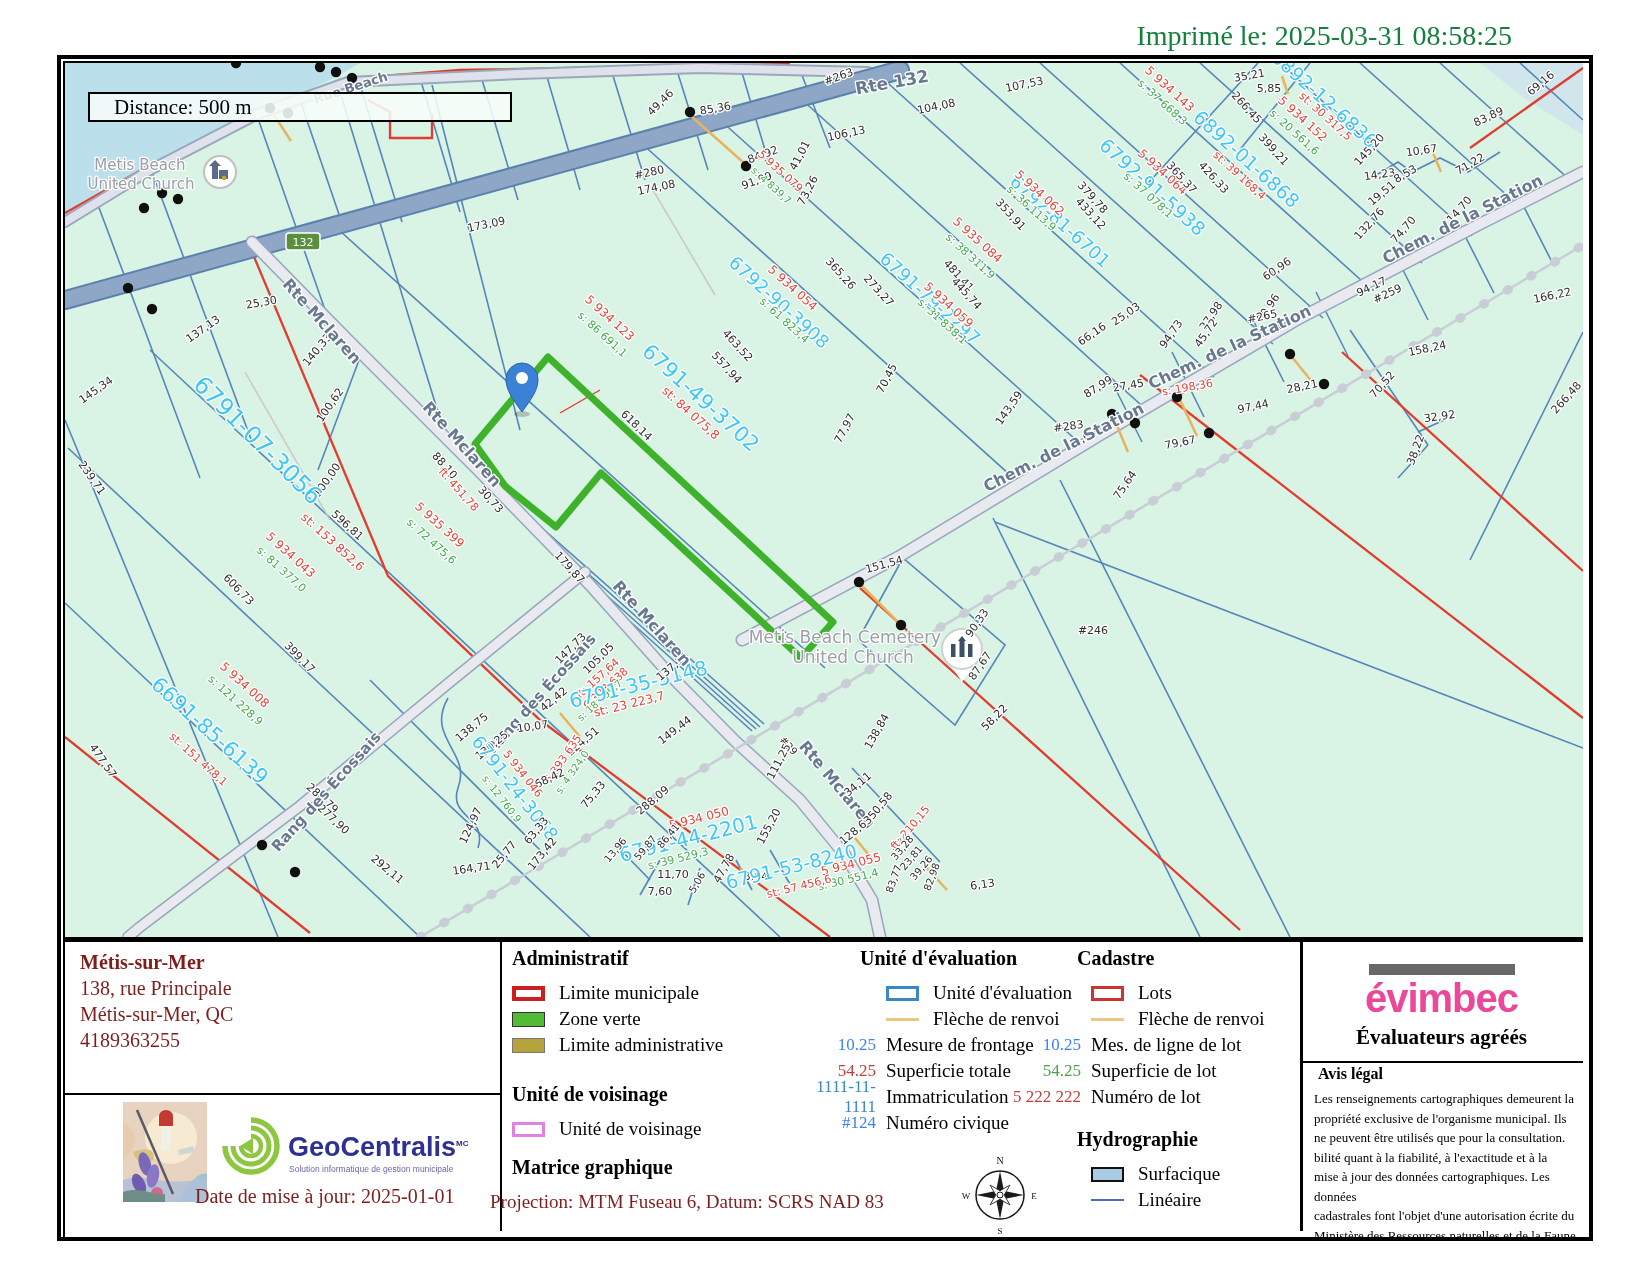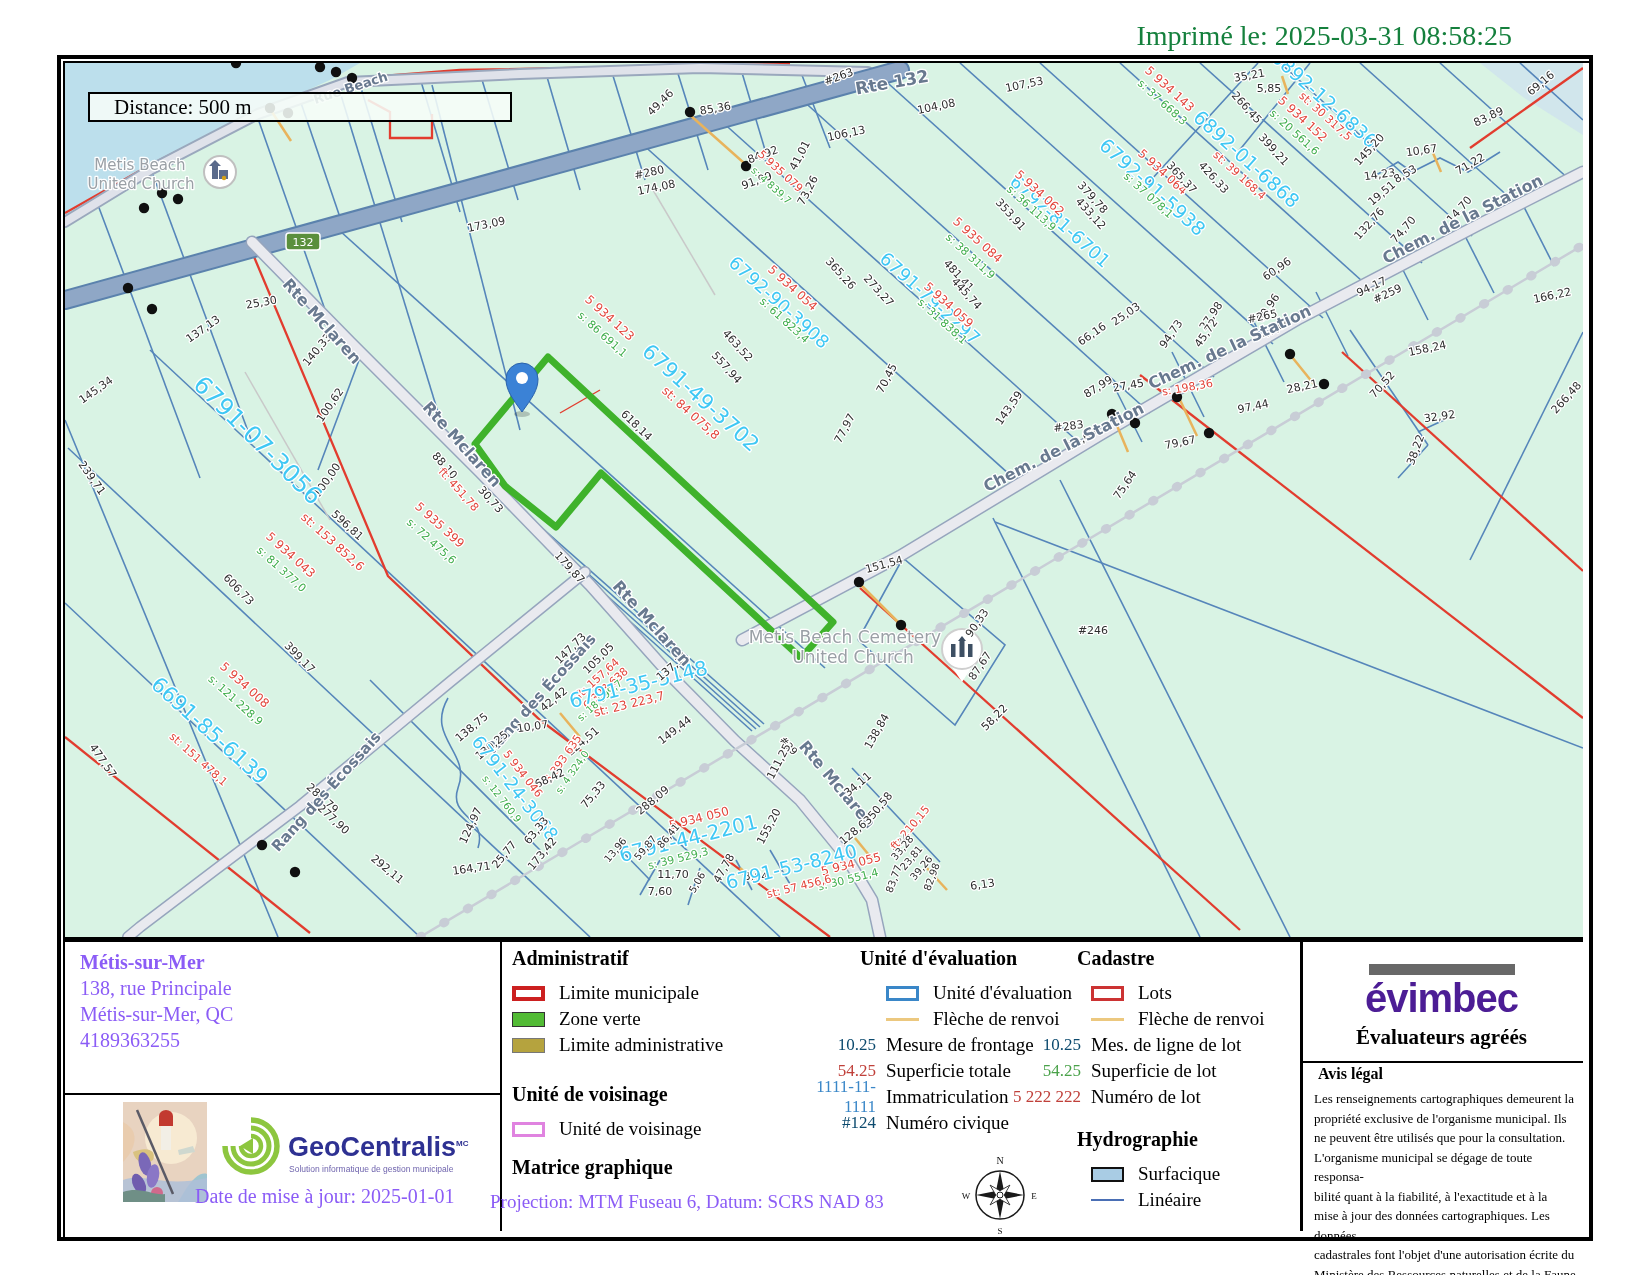--- a/index.html
+++ b/index.html
@@ -6,43 +6,43 @@
   #page{position:relative;width:1650px;height:1275px;background:#fff;font-family:"Liberation Serif",serif;overflow:hidden;}
   #print-date{position:absolute;top:20px;right:138px;font-size:28px;color:#15803d;}
   #frame{position:absolute;left:57px;top:55px;width:1524px;height:1174px;border:4px solid #000;padding:2px;}
   #frame-inner{position:relative;width:100%;height:100%;border:2px solid #000;}
   #sheet{position:absolute;left:0;top:0;width:1518px;height:1168px;}
   #map-svg{position:absolute;left:0;top:0;}
   #scalebar{position:absolute;left:23px;top:29px;width:424px;height:30px;background:rgba(246,253,248,0.88);border:2px solid #000;display:flex;align-items:center;font-size:21px;padding-left:24px;box-sizing:border-box;}
   .hdiv{position:absolute;background:#000;}
   .vdiv{position:absolute;background:#000;}
   
-  .panel-text{position:absolute;color:#8b5cf6;}
+  .panel-text{position:absolute;color:#7f1d1d;}
   #address{left:15px;top:886px;font-size:20px;line-height:26px;}
   #address .muni{font-weight:bold;}
   #gc-date{left:130px;top:1122px;font-size:20px;}
   .lg-block{position:absolute;font-size:19px;}
   .lg-block h3{margin:0 0 10px 0;font-size:20px;font-weight:bold;}
   .lg-row{display:flex;align-items:center;height:26px;}
   .sw{display:inline-block;width:33px;height:15px;margin-right:14px;box-sizing:border-box;flex:none;}
   .sw-municipal{border:4px solid #cc2020;background:#fff;}
   .sw-zone-verte{background:#52bb35;border:1px solid #333;}
   .sw-admin{background:#b5a33e;border:1px solid #777;}
   .sw-voisinage{border:3px solid #e083e0;background:#fff;}
   .sw-eval{border:3px solid #3a87c8;background:#fff;}
   .sw-lots{border:3px solid #cc3333;background:#fff;}
   .sw-surfacique{background:#a9cce4;border:2px solid #111;}
   .sw-line{display:inline-block;width:33px;height:0;margin-right:14px;flex:none;}
   .sw-fleche{border-top:3px solid #ecc87f;}
   .sw-lineaire{border-top:2px solid #4a6fb5;}
   .lg-val{display:inline-block;width:86px;text-align:right;margin-right:10px;font-size:17px;flex:none;}
-  .val-k{color:#0c4a6e}.val-r{color:#c0403a}.val-b{color:#3a87c8}.val-g{color:#4aa24a}
+  .val-k{color:#3b82f6}.val-r{color:#c0403a}.val-b{color:#3a87c8}.val-g{color:#4aa24a}
   #evimbec-block{position:absolute;left:1235px;top:879px;width:283px;text-align:center;}
   #evimbec-bar{display:block;margin:22px auto 2px auto;width:146px;height:11px;background:#686868;}
-  #evimbec-name{font-family:"Liberation Sans",sans-serif;font-weight:800;font-size:40px;color:#4c1d95;letter-spacing:-1px;line-height:42px;}
+  #evimbec-name{font-family:"Liberation Sans",sans-serif;font-weight:800;font-size:40px;color:#ec4899;letter-spacing:-1px;line-height:42px;}
   #evimbec-sub{font-size:21px;font-weight:bold;margin-top:6px;}
   #legal{position:absolute;left:1249px;top:1002px;width:262px;}
   #legal h3{margin:0 0 6px 4px;font-size:16px;}
   #legal .ln{font-size:13px;line-height:19.5px;}
   #geocentralis{position:absolute;left:155px;top:1052px;width:290px;}
   #gc-word{position:absolute;left:68px;top:17px;font-family:"Liberation Sans",sans-serif;font-weight:800;font-size:27px;color:#2e3192;}
   #gc-tm{font-size:8px;vertical-align:super;}
   #gc-tag{position:absolute;left:69px;top:49px;font-family:"Liberation Sans",sans-serif;font-size:8.5px;color:#6f64ad;}
 </style>
 </head>
@@ -590,21 +590,20 @@
       <span id="evimbec-bar"></span>
       <div id="evimbec-name">évimbec</div>
       <div id="evimbec-sub">Évaluateurs agréés</div>
     </div>
     <div id="legal">
       <h3>Avis légal</h3>
       <div id="legal-lines">
               <div class="ln">Les renseignements cartographiques demeurent la</div>
               <div class="ln">propriété exclusive de l'organisme municipal. Ils</div>
               <div class="ln">ne peuvent être utilisés que pour la consultation.</div>
-              <div class="ln">L'organisme municipal se dégage de toute responsa-</div>
               <div class="ln">bilité quant à la fiabilité, à l'exactitude et à la</div>
               <div class="ln">mise à jour des données cartographiques. Les données</div>
               <div class="ln">cadastrales font l'objet d'une autorisation écrite du</div>
               <div class="ln">Ministère des Ressources naturelles et de la Faune</div>
             </div>
     </div>
 
   </div>
   </div>
   </div>

